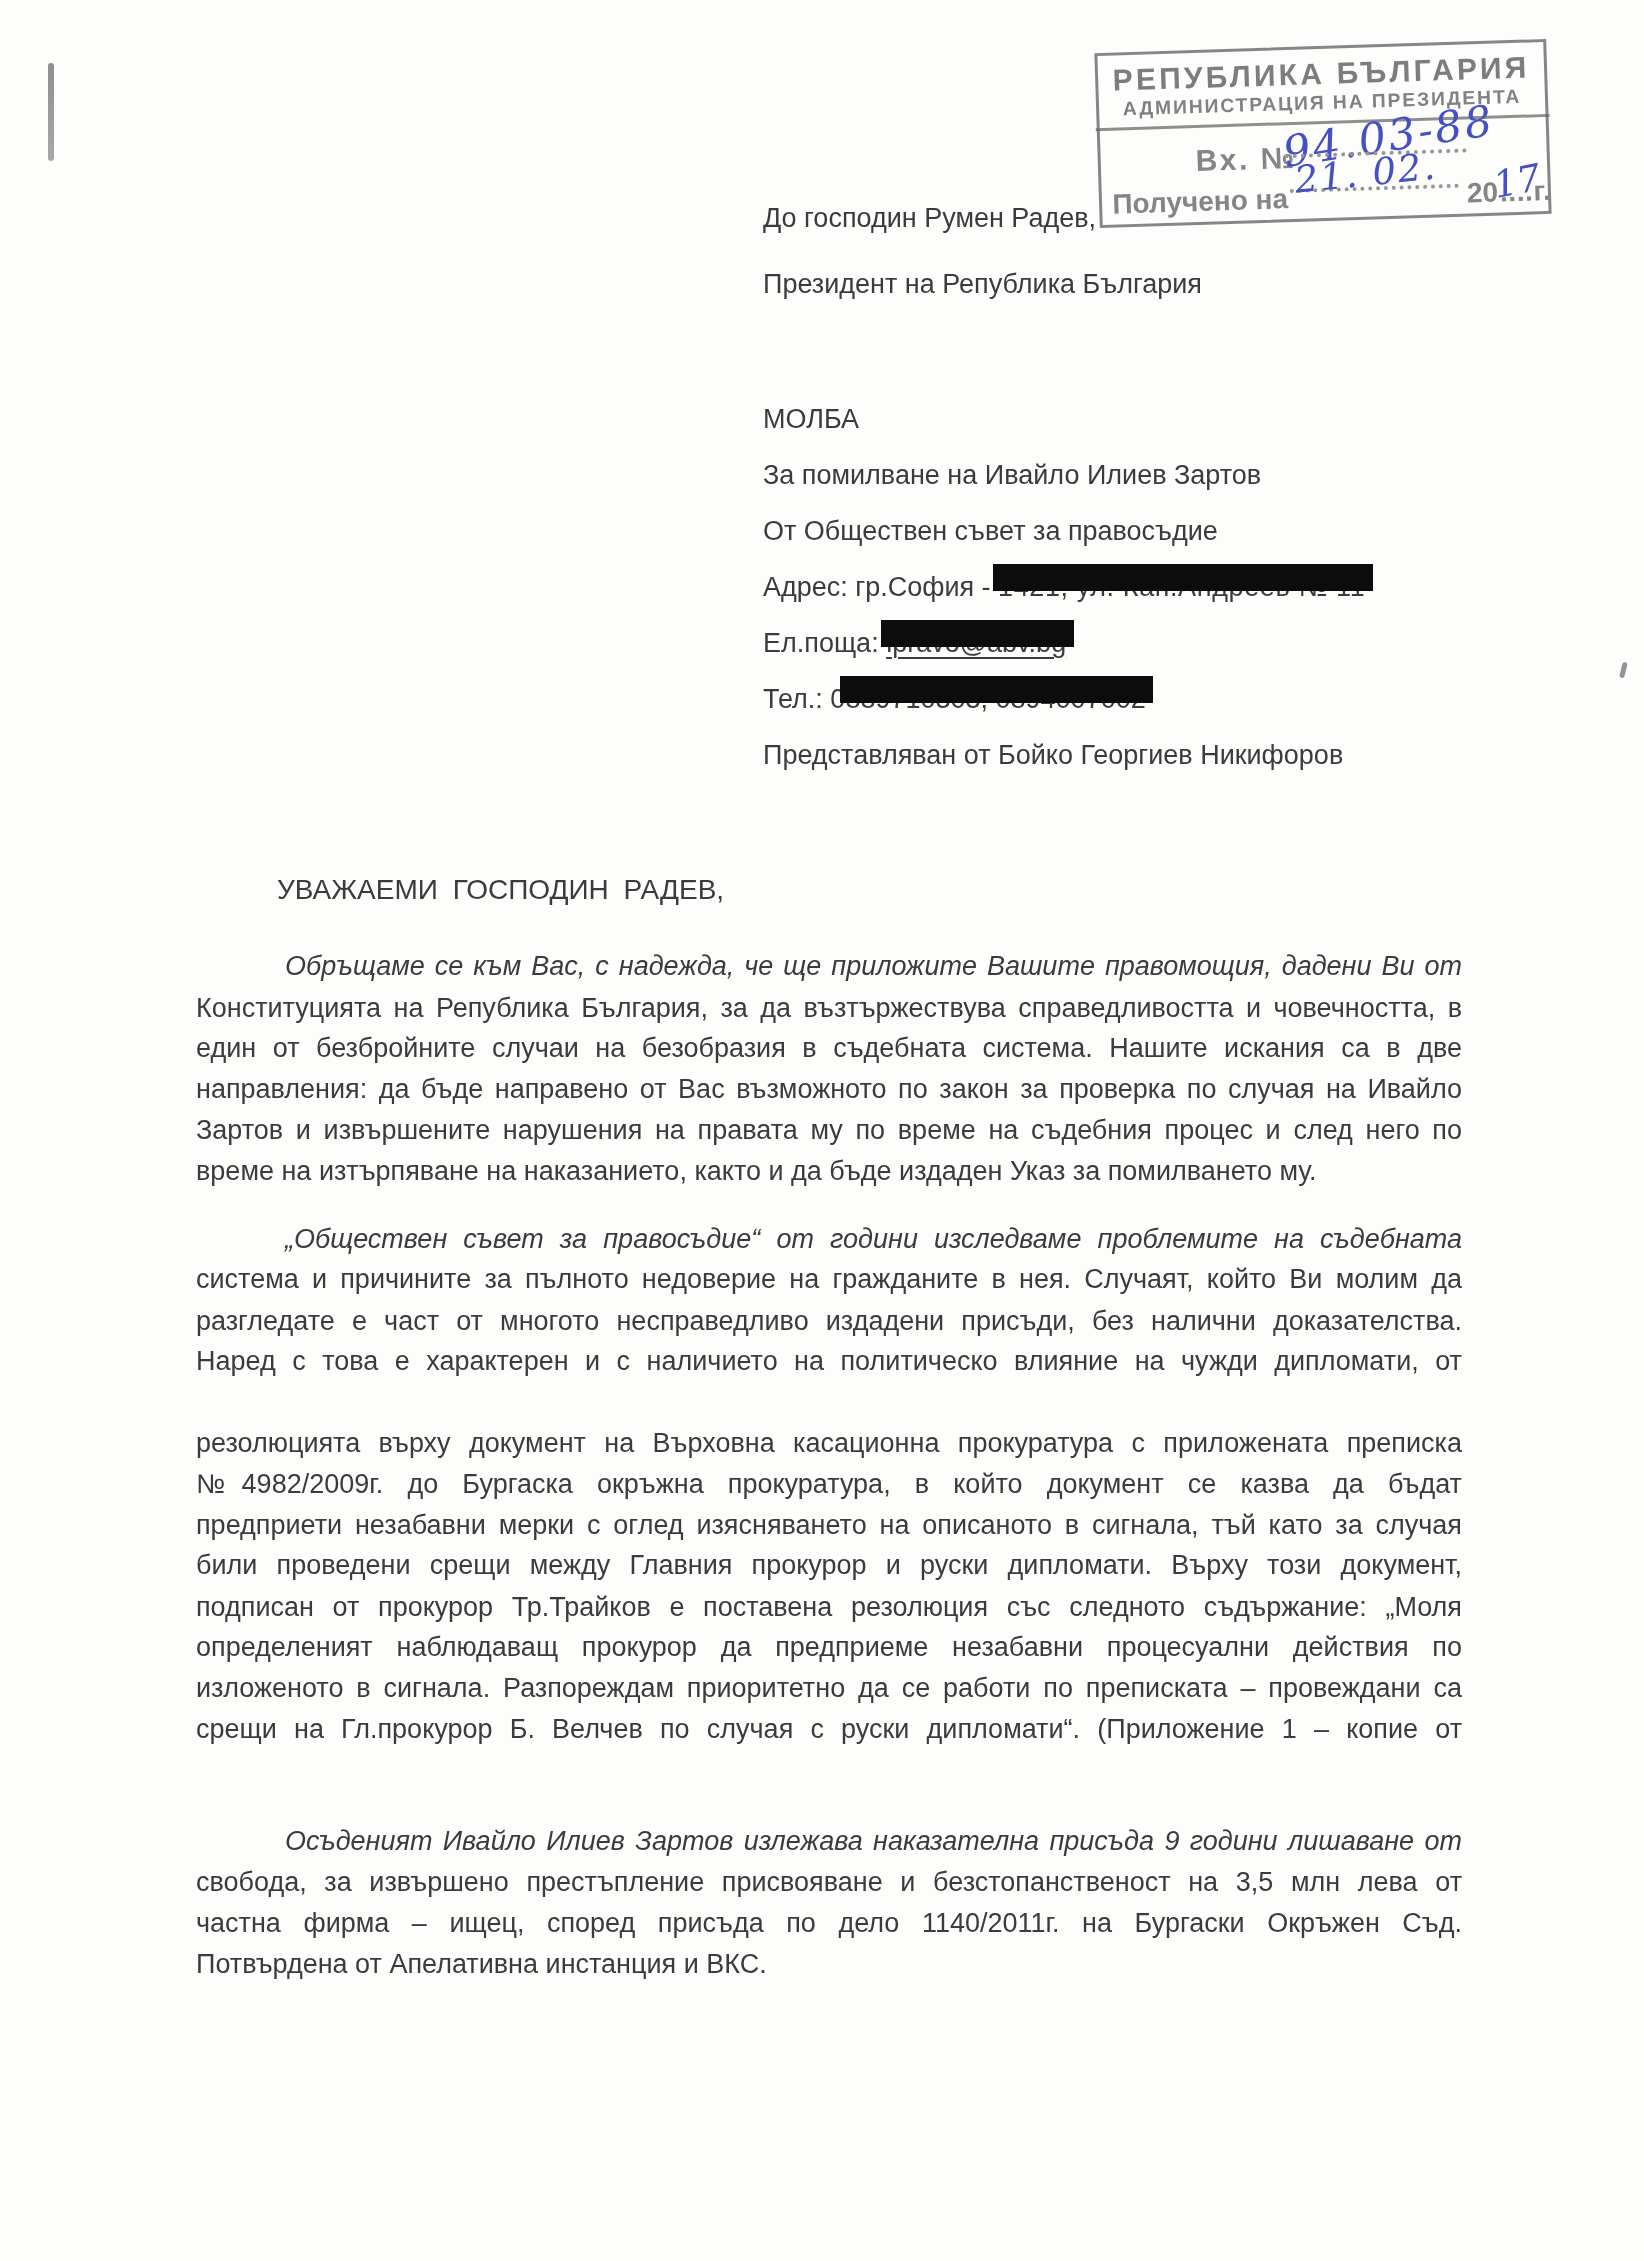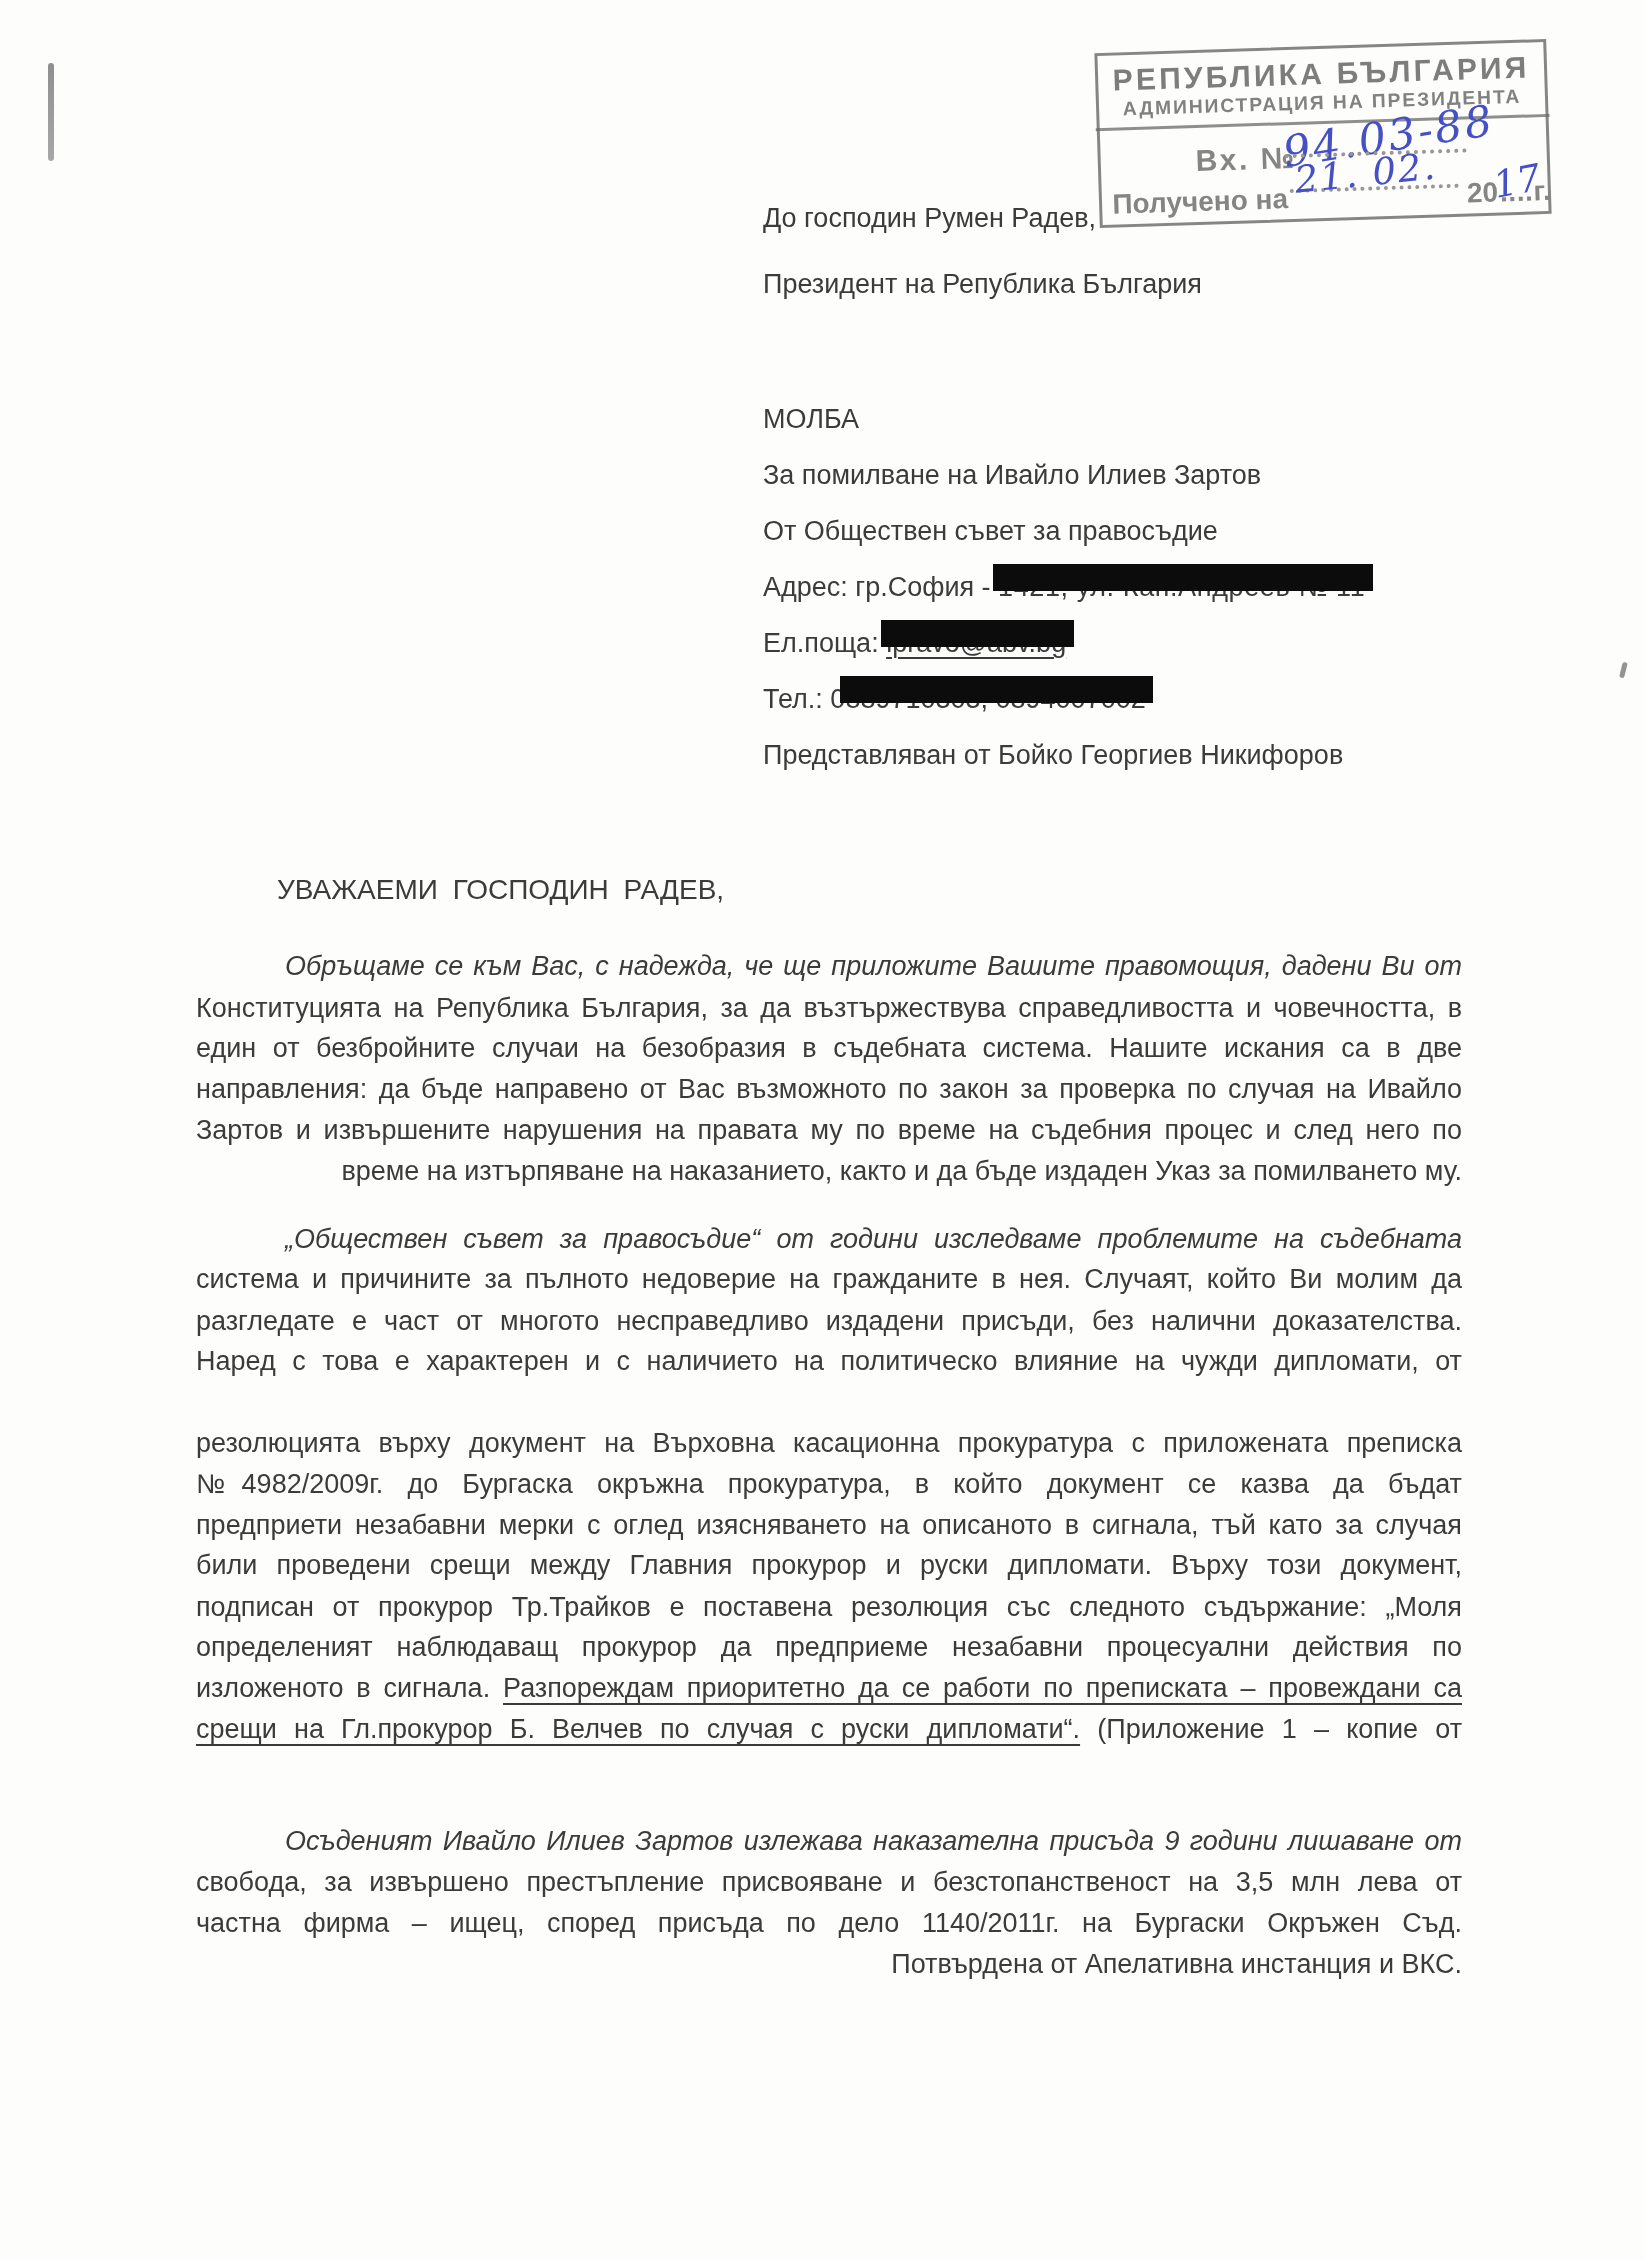--- a/index.html
+++ b/index.html
@@ -57,23 +57,23 @@
   .peek.email .ptext { text-decoration:underline; text-decoration-thickness:1.9px;
     text-underline-offset:4.5px; }
   .peek.addr .ptext { letter-spacing:0.6px; }
 
   
   .sal { position:absolute; left:277px; top:872px; font-size:28px;
     line-height:36px; word-spacing:7px; }
   .line { position:absolute; left:196px; width:1266px; box-sizing:border-box;
     font-size:27px; line-height:36px; }
   .jl { text-align:justify; text-align-last:justify; }
-  .ll { text-align:right; }
+  .ll { text-align:left; }
   .ind { padding-left:89px;font-style:italic; }
-  .us { text-decoration:underline; text-decoration-thickness:1.9px;
+  .us { text-decoration-thickness:1.9px;
     text-underline-offset:5.8px;margin-top:32px; }
 </style>
 </head>
 <body>
 
 <div class="page">
 
   <div class="vmark"></div>
   <div class="rartifact"></div>
 

